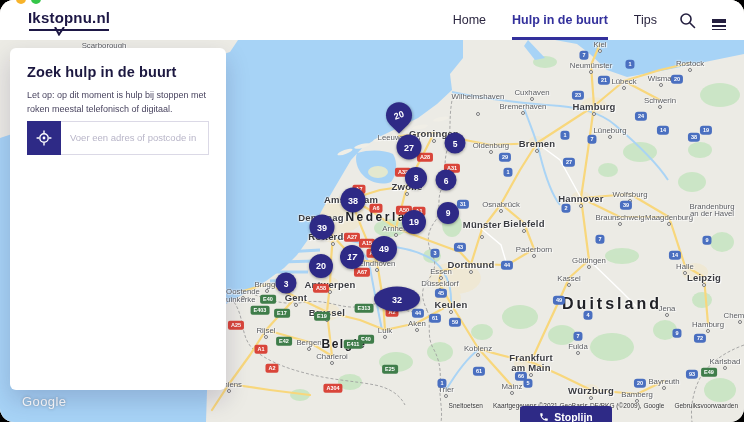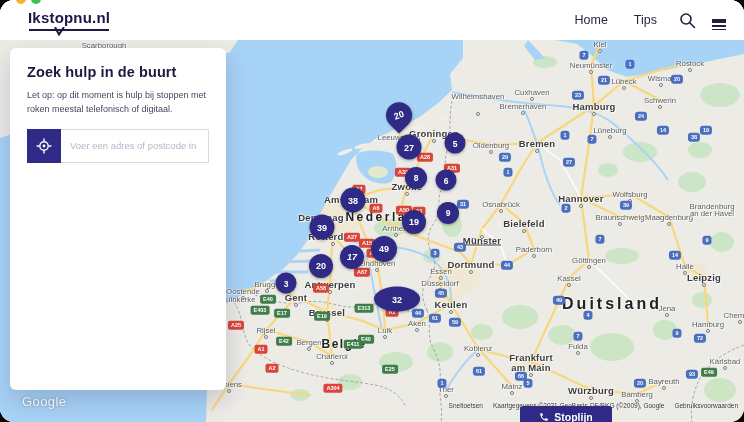--- a/index.html
+++ b/index.html
@@ -58,21 +58,21 @@
               gap:5px; font-size:10.5px; font-weight:700; border:none; border-radius:3px 3px 0 0; cursor:pointer; }
 
   
   .panel { position:absolute; left:10px; top:48px; width:216px; height:342px; background:#fff; z-index:8;
            border-radius:6px; box-shadow:0 10px 25px rgba(25,18,70,.18); padding:16px 17px; }
   .panel h1 { font-size:14.5px; font-weight:800; color:#1c1840; letter-spacing:.1px; }
   .panel p { margin-top:9px; font-size:9px; line-height:1.55; color:#4a4560; }
   .readmore-row { margin-top:13px; display:flex; align-items:center; justify-content:space-between; }
   .readmore { font-size:9.5px; font-weight:700; color:#3a2f9e; text-decoration:none; cursor:pointer; }
   .chev { cursor:pointer; background:none; border:none; display:flex; }
-  .search-row { margin-top:12px; display:flex; height:34px; }
+  .search-row { margin-top:4px; display:flex; height:34px; }
   .icon-box { width:34px; height:34px; background:var(--accent,#2e2a86); display:flex; align-items:center;
               justify-content:center; flex:none; cursor:pointer; border:none; }
   .addr-input { flex:1; min-width:0; border:1px solid #dbd9e6; border-left:none; padding:0 9px; font-size:9.5px;
                 color:#333; font-family:"Liberation Sans",sans-serif; outline:none; }
   .addr-input::placeholder { color:#b8b5c8; }
 </style>
 </head>
 <body>
 
 <div class="window">
@@ -230,21 +230,21 @@
         <div class="city" style="left: 229px; top: 384px;">Amiens</div>
         <span class="cdot" style="left: 229px; top: 391px;"></span>
         <div class="city big" style="left: 451px; top: 304px;">Keulen</div>
         <span class="cdot" style="left: 451px; top: 312px;"></span>
         <div class="city" style="left: 440px; top: 283px;">Düsseldorf</div>
         <span class="cdot" style="left: 440px; top: 290px;"></span>
         <div class="city" style="left: 441px; top: 271px;">Essen</div>
         <span class="cdot" style="left: 441px; top: 278px;"></span>
         <div class="city big" style="left: 471px; top: 264px;">Dortmund</div>
         <span class="cdot" style="left: 471px; top: 272px;"></span>
-        <div class="city big" style="left: 482px; top: 240px; text-decoration: underline;">Münster</div>
+        <div class="city big" style="left: 482px; top: 224px;">Münster</div>
         <span class="cdot" style="left: 482px; top: 237px;"></span>
         <div class="city" style="left: 501px; top: 204px;">Osnabrück</div>
         <span class="cdot" style="left: 501px; top: 211px;"></span>
         <div class="city big" style="left: 524px; top: 223px;">Bielefeld</div>
         <span class="cdot" style="left: 524px; top: 231px;"></span>
         <div class="city" style="left: 534px; top: 249px;">Paderborn</div>
         <span class="cdot" style="left: 534px; top: 256px;"></span>
         <div class="city" style="left: 491px; top: 145px;">Oldenburg</div>
         <span class="cdot" style="left: 491px; top: 152px;"></span>
         <div class="city" style="left: 478px; top: 96px;">Wilhelmshaven</div>
@@ -444,20 +444,21 @@
   </div>
 
   <header>
     <div class="logo-wrap">
       <span class="logo">Ikstopnu.nl<span class="logo-tail"><svg width="14" height="9" viewBox="0 0 14 9">
               <path d="M1,0 L5,7.5 L10,0" fill="#fff" stroke="#1d1745" stroke-width="2"></path>
             </svg></span></span>
     </div>
     <nav>
       <a class="nav-item">Home</a>
+      <a class="nav-item active">Hulp in de buurt</a>
       <a class="nav-item">Tips</a>
     </nav>
     <div class="hdr-icons">
       <button class="icon-btn">
         <svg width="17" height="17" viewBox="0 0 17 17" fill="none">
           <circle cx="7" cy="7" r="5" stroke="#241f3f" stroke-width="1.6"></circle>
           <line x1="11" y1="11" x2="15.5" y2="15.5" stroke="#241f3f" stroke-width="1.6" stroke-linecap="round"></line>
         </svg>
       </button>
       <button class="icon-btn burger">

